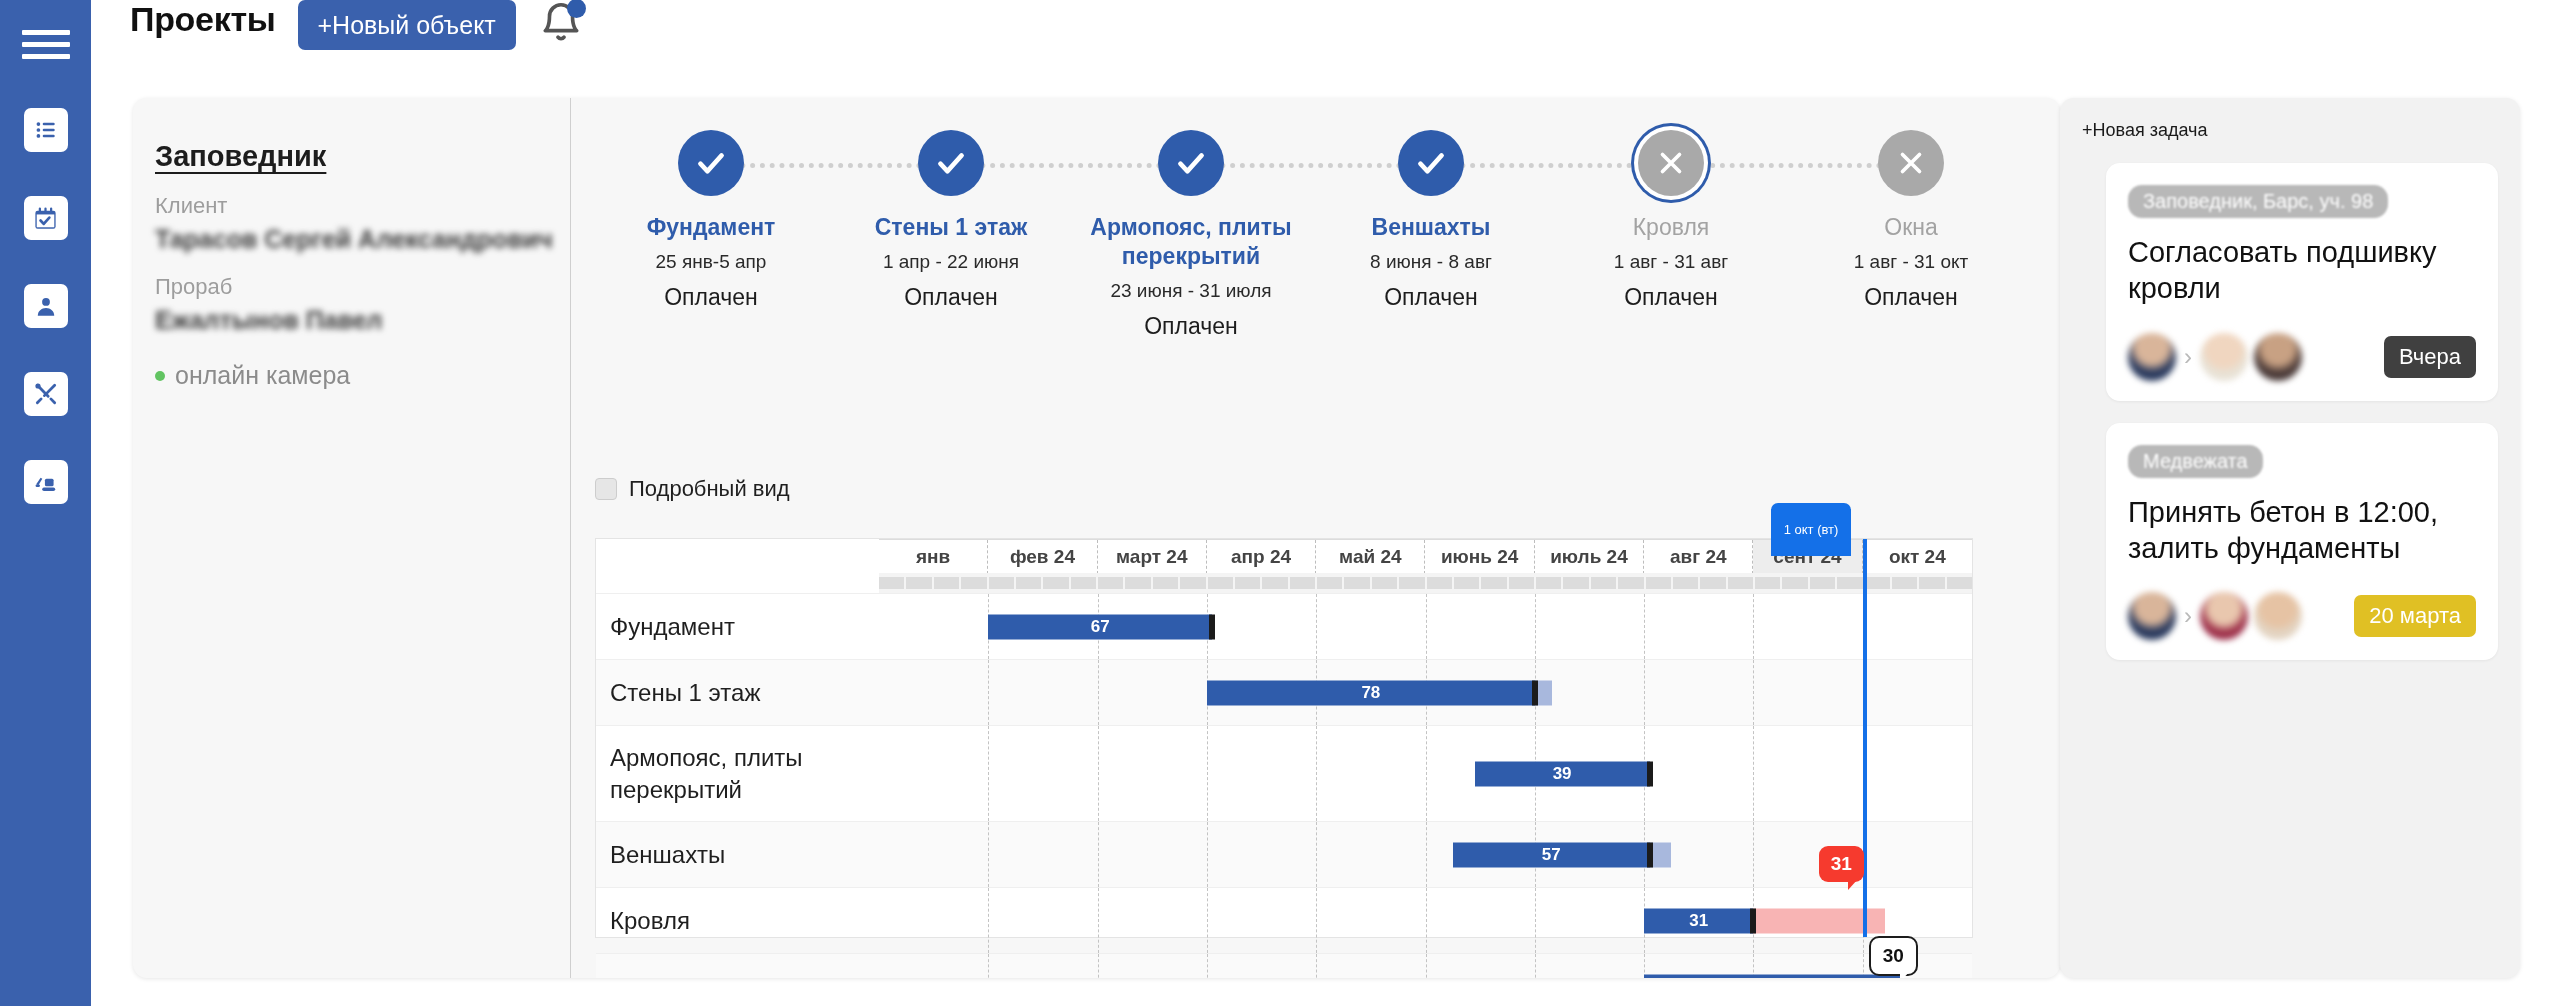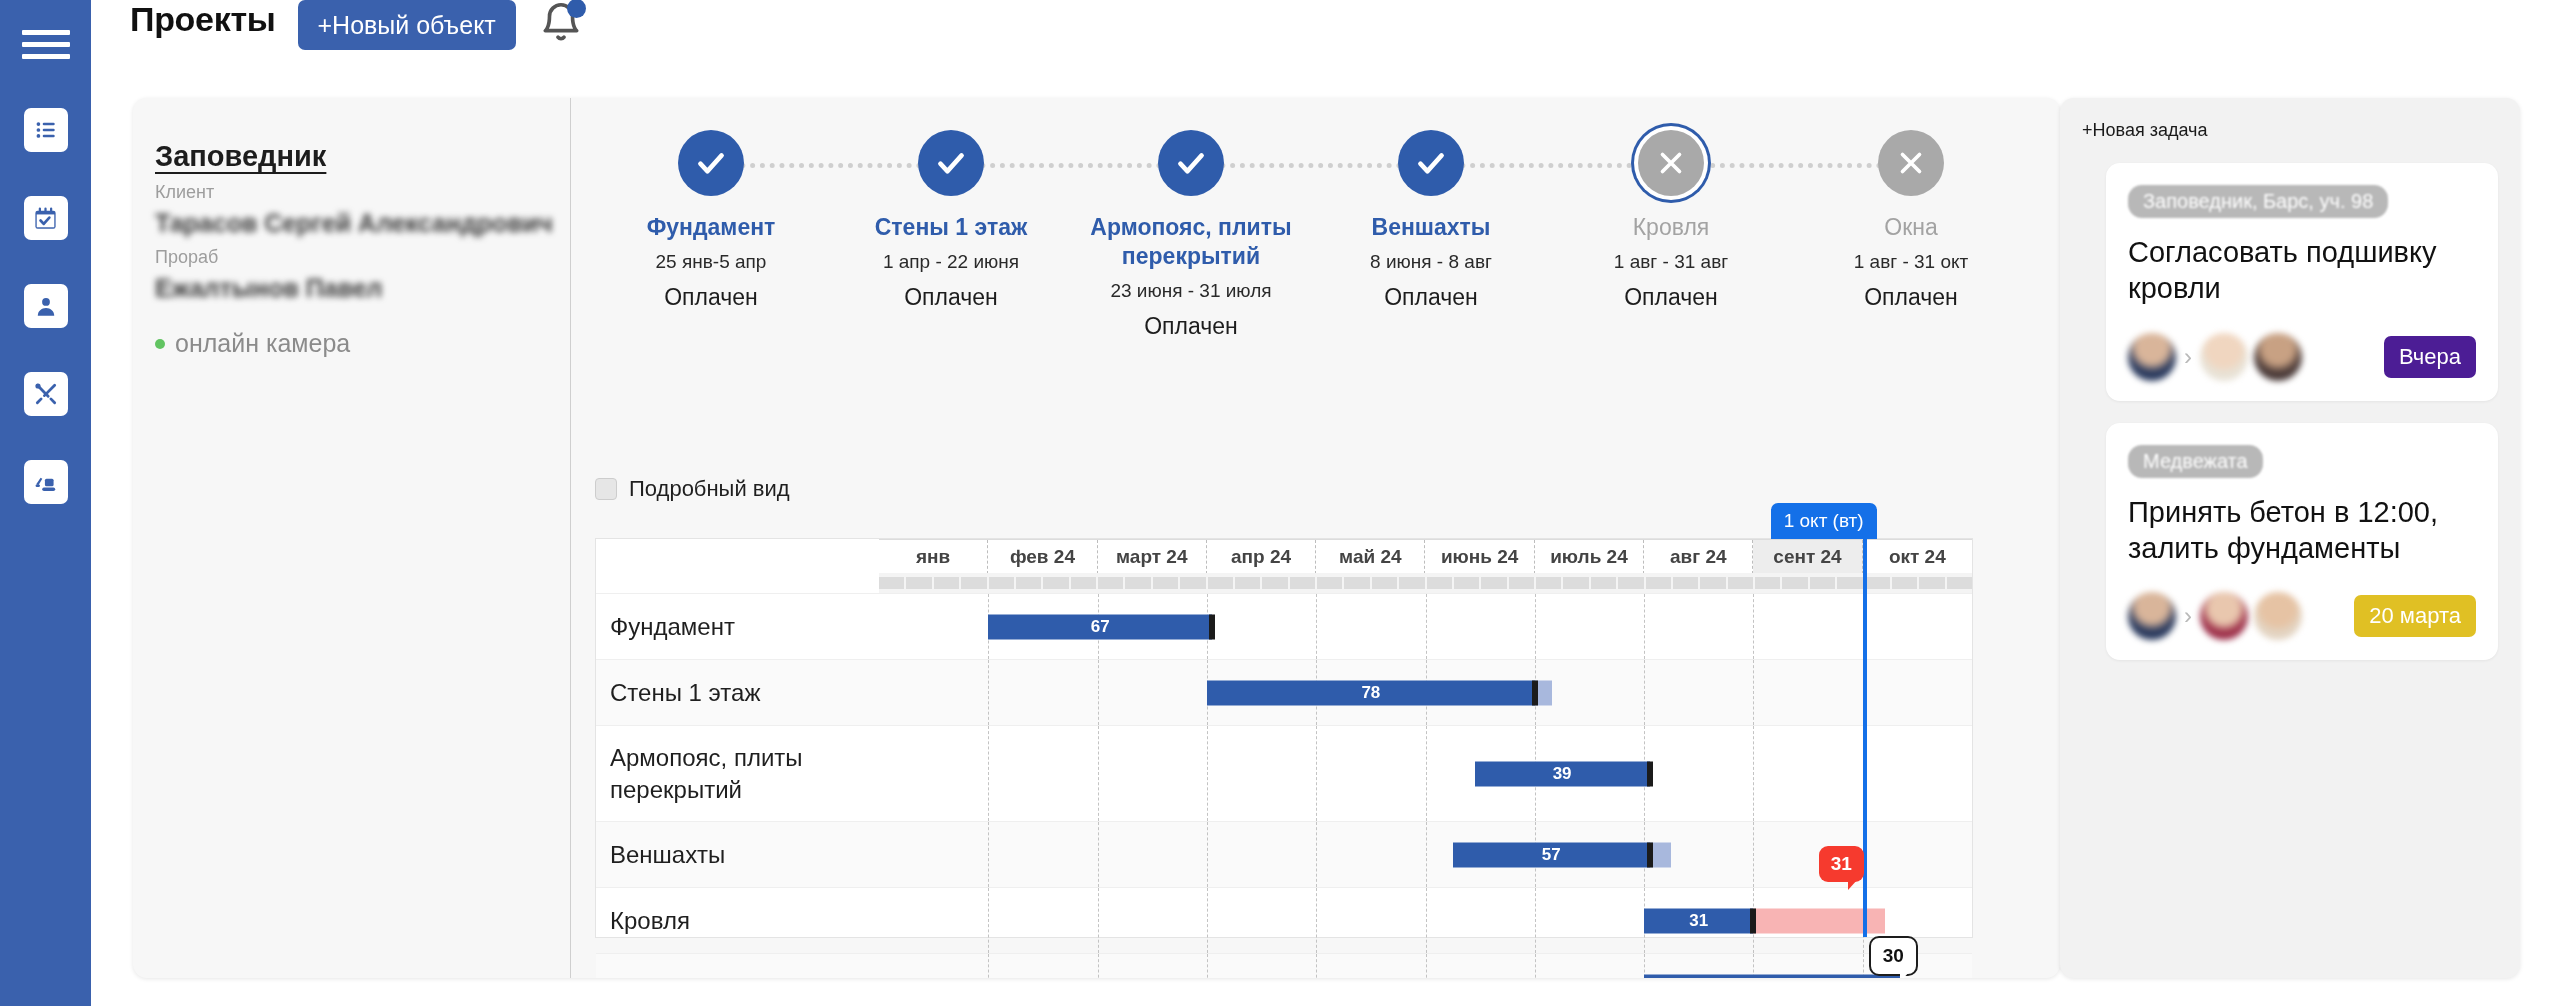--- a/index.html
+++ b/index.html
@@ -81,21 +81,21 @@
   }
   #proj-panel {
     position: absolute; left: 0; top: 0; width: 438px; height: 100%;
     border-right: 1px solid #cfcfcf; padding: 42px 0 0 22px;
   }
   #proj-title {
     font-size: 29px; font-weight: bold; color: #1d1d1d;
     text-decoration: underline; text-underline-offset: 6px; cursor: pointer;
     display: inline-block;
   }
-  .proj-label { margin-top: 9px; font-size: 18px; color: #9d9d9d; }
+  .proj-label { margin-top: 20px; font-size: 22px; color: #9d9d9d; }
   .proj-value {
     margin-top: 6px; font-size: 25px; color: #3b3b3b; font-weight: bold;
     filter: blur(3.4px); user-select: none;
   }
   #cam-row { margin-top: 26px; display: flex; align-items: center; gap: 10px; cursor: pointer; }
   #cam-row .cam-dot { width: 10px; height: 10px; border-radius: 50%; background: #62c462; }
   #cam-row .cam-text { font-size: 25px; color: #8b8b8b; }
 
   
   #stages {
@@ -198,22 +198,22 @@
   }
   .gbadge.white {
     background: #ffffff; color: #111; border: 2px solid #1d1d1d; border-radius: 10px;
   }
   .gbadge.white::after { border-left-color: #ffffff; }
   .vgrid { position: absolute; top: 0; bottom: 0; width: 0; border-left: 1px dashed #c3c3c3; }
   #today-line {
     position: absolute; top: 0; bottom: 0; width: 4px; background: #1470e8; z-index: 4;
   }
   #today-chip {
-    position: absolute; background: #1470e8; color: #fff; font-size: 19px;
-    padding: 7px 13px; border-radius: 7px 7px 0 0; z-index: 6; white-space: nowrap;
+    position: absolute; background: #1470e8; color: #fff; font-size: 13px;
+    padding: 19px 13px; border-radius: 7px 7px 0 0; z-index: 6; white-space: nowrap;
     cursor: pointer;
   }
 
   
   #tasks {
     position: absolute; left: 2060px; top: 98px;
     width: 460px; height: 880px;
     background: #f2f2f2; border-radius: 14px;
     box-shadow: 0 1px 4px rgba(0,0,0,.10);
     padding: 22px;
@@ -242,21 +242,21 @@
   .ava.a1 { background: radial-gradient(circle at 50% 30%, #d9b59a 0 38%, #2a3a5e 60%); }
   .ava.a2 { background: radial-gradient(circle at 50% 34%, #f0d6c0 0 42%, #e8e2d6 60%); }
   .ava.a3 { background: radial-gradient(circle at 50% 32%, #c8a183 0 38%, #4a3a38 60%); }
   .ava.b2 { background: radial-gradient(circle at 50% 34%, #e9c7ae 0 38%, #9d2f49 60%); }
   .ava.b3 { background: radial-gradient(circle at 50% 34%, #e6c3a4 0 42%, #e3d4c2 60%); }
   .ava-chev { color: #b9b9b9; font-size: 24px; margin: 0 2px; }
   .due {
     margin-left: auto; color: #ffffff; font-size: 22px;
     padding: 8px 15px; border-radius: 7px;
   }
-  .due.red { background: #4c1d95; text-align: center; }
+  .due.red { background: #404040; text-align: center; }
   .due.yellow { background: #e0c024; }
 </style>
 </head>
 <body>
 
 <div id="rail">
   <div class="burger">
       <i></i>
       <i></i>
       <i></i>

